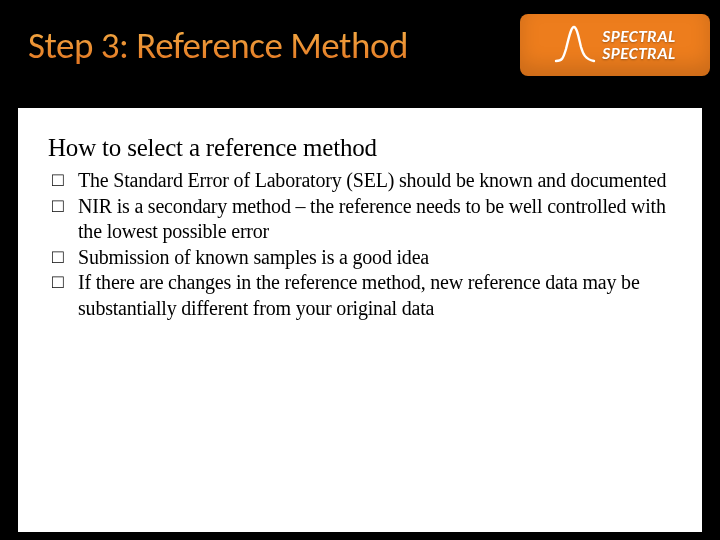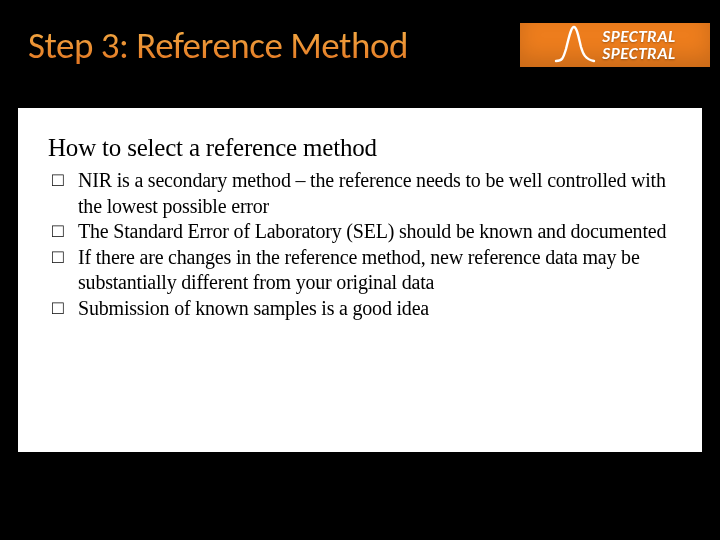--- a/index.html
+++ b/index.html
@@ -23,46 +23,46 @@
     letter-spacing: -0.5px;
     background: linear-gradient(180deg, #f7b34a 0%, #e0701e 100%);
     -webkit-background-clip: text;
     background-clip: text;
     color: transparent;
     flex: 0 0 auto;
   }
   .logo {
     margin-left: auto;
     width: 190px;
-    height: 44px;
+    height: 62px;
     display: flex;
     align-items: center;
     justify-content: center;
     gap: 6px;
-    border-radius: 0;
+    border-radius: 8px;
     background: #ed7d1d;
     box-shadow: inset 0 -10px 20px rgba(0,0,0,0.15);
   }
   .logo svg { flex: 0 0 auto; }
   .logo-text {
     font-family: Calibri, 'Segoe UI', sans-serif;
     font-style: italic;
     font-weight: 600;
     color: #fff;
     font-size: 17px;
     line-height: 1.0;
     letter-spacing: 0.5px;
     text-shadow: 0 1px 2px rgba(0,0,0,0.3);
   }
   .content {
     background: #fff;
     color: #000;
     margin: 18px 18px 0 18px;
     padding: 26px 30px 72px 30px;
-    height: 344px;
+    height: 424px;
   }
   .subhead {
     font-size: 25px;
     font-weight: 400;
     margin-bottom: 6px;
     letter-spacing: -0.2px;
   }
   .bullets {
     list-style: none;
     padding-left: 4px;
@@ -96,18 +96,18 @@
     <div class="logo-text">
       <div>SPECTRAL</div>
       <div>SPECTRAL</div>
     </div>
   </div>
 </div>
 
 <div class="content">
   <div class="subhead">How to select a reference method</div>
   <ul class="bullets">
+    <li>The Standard Error of Laboratory (SEL) should be known and documented</li>
     <li>NIR is a secondary method – the reference needs to be well controlled with the lowest possible error</li>
-    <li>The Standard Error of Laboratory (SEL) should be known and documented</li>
+    <li>Submission of known samples is a good idea</li>
     <li>If there are changes in the reference method, new reference data may be substantially different from your original data</li>
-    <li>Submission of known samples is a good idea</li>
   </ul>
 </div>
 
 </body></html>

